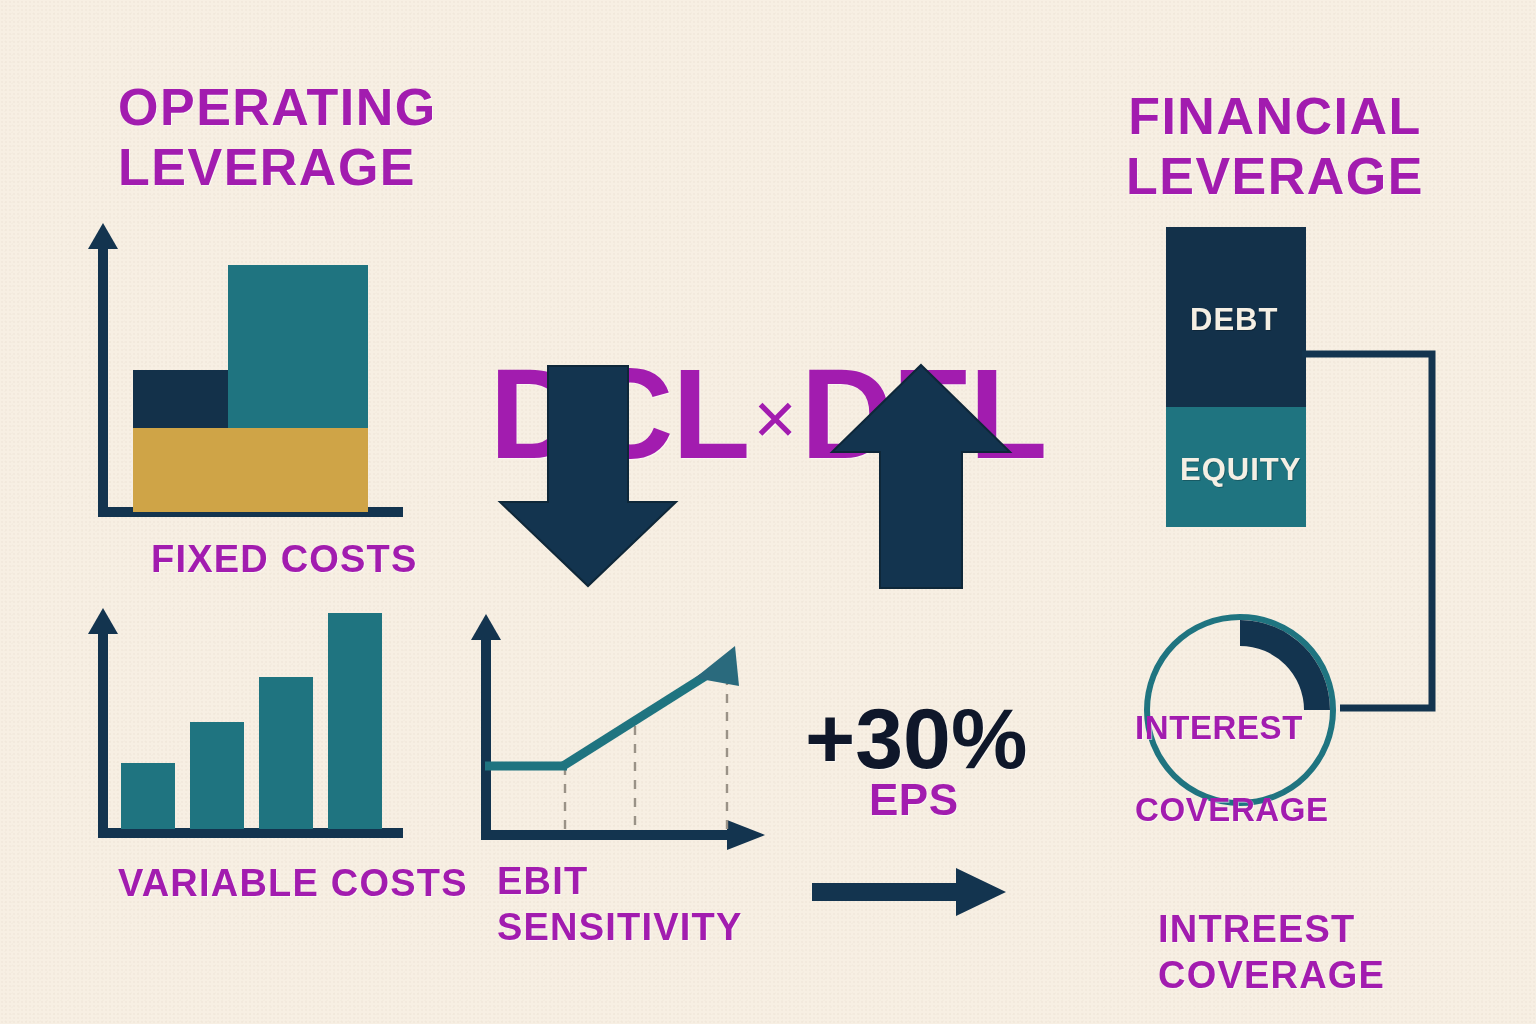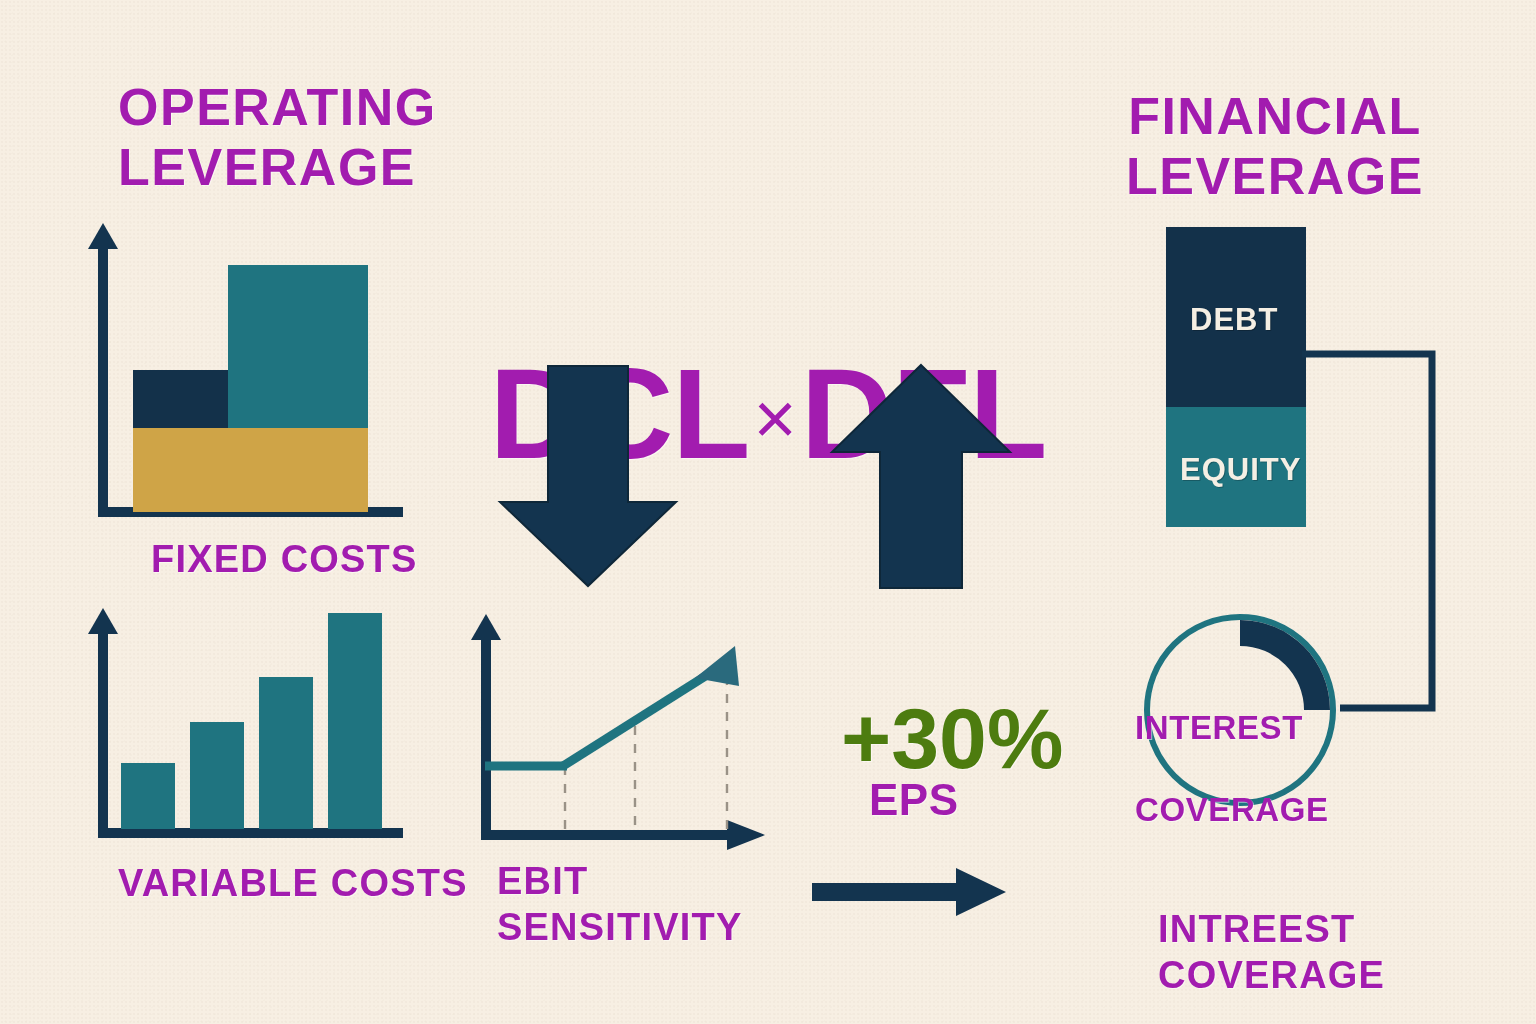--- a/index.html
+++ b/index.html
@@ -74,23 +74,22 @@
 
   #cap-fixed     { left: 133px;  top: 538px; margin-left: 18px; }
   #cap-variable  { left: 118px;  top: 862px; }
   #cap-ebit      { left: 497px;  top: 858px; text-align: left; line-height: 1.22; }
   #cap-interest  { left: 1158px; top: 858px; line-height: 1.22; margin-top: 48px; }
 
   
   #eps-pct {
     left: 805px; top: 690px;
     font-size: 86px;
-    color: #4d7c0f;
+    color: #0f172a;
     letter-spacing: 0;
-    margin-left: 36px;
   }
   #eps-label {
     left: 869px; top: 775px;
     font-size: 44px;
   }
 
   
   #debt-box {
     left: 1166px; top: 227px;
     width: 140px; height: 180px;

